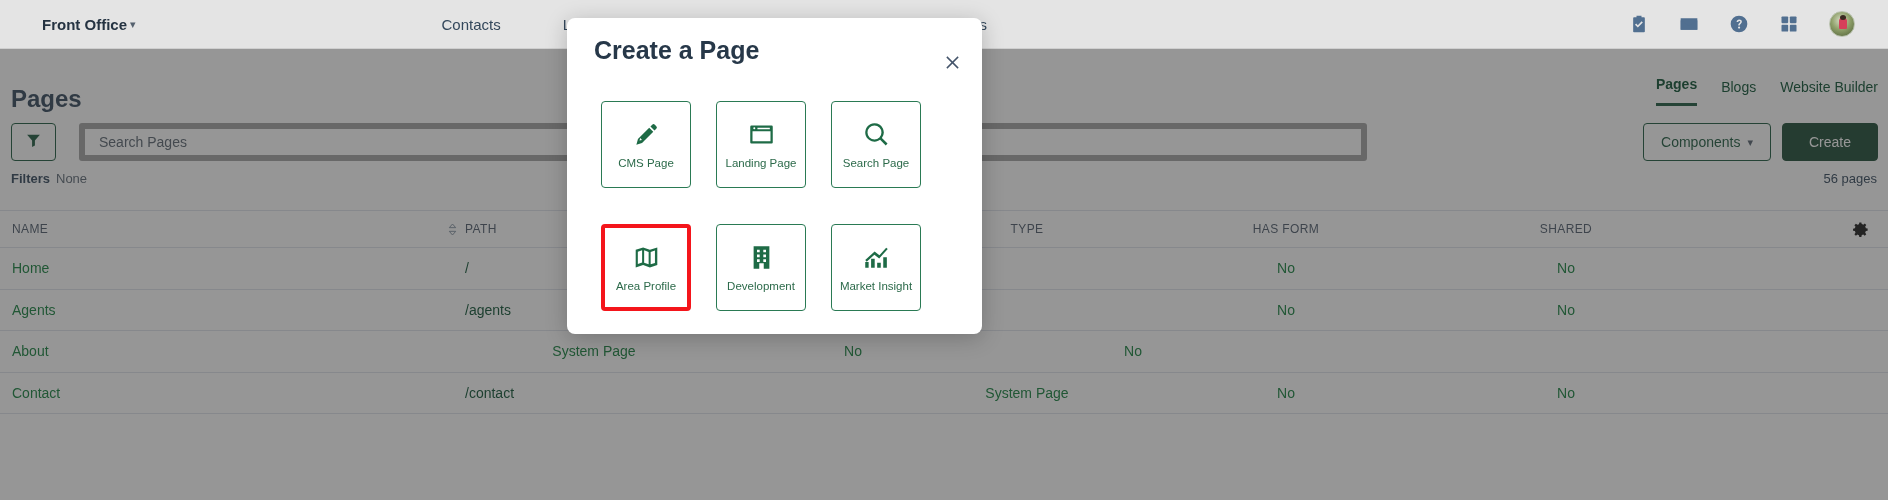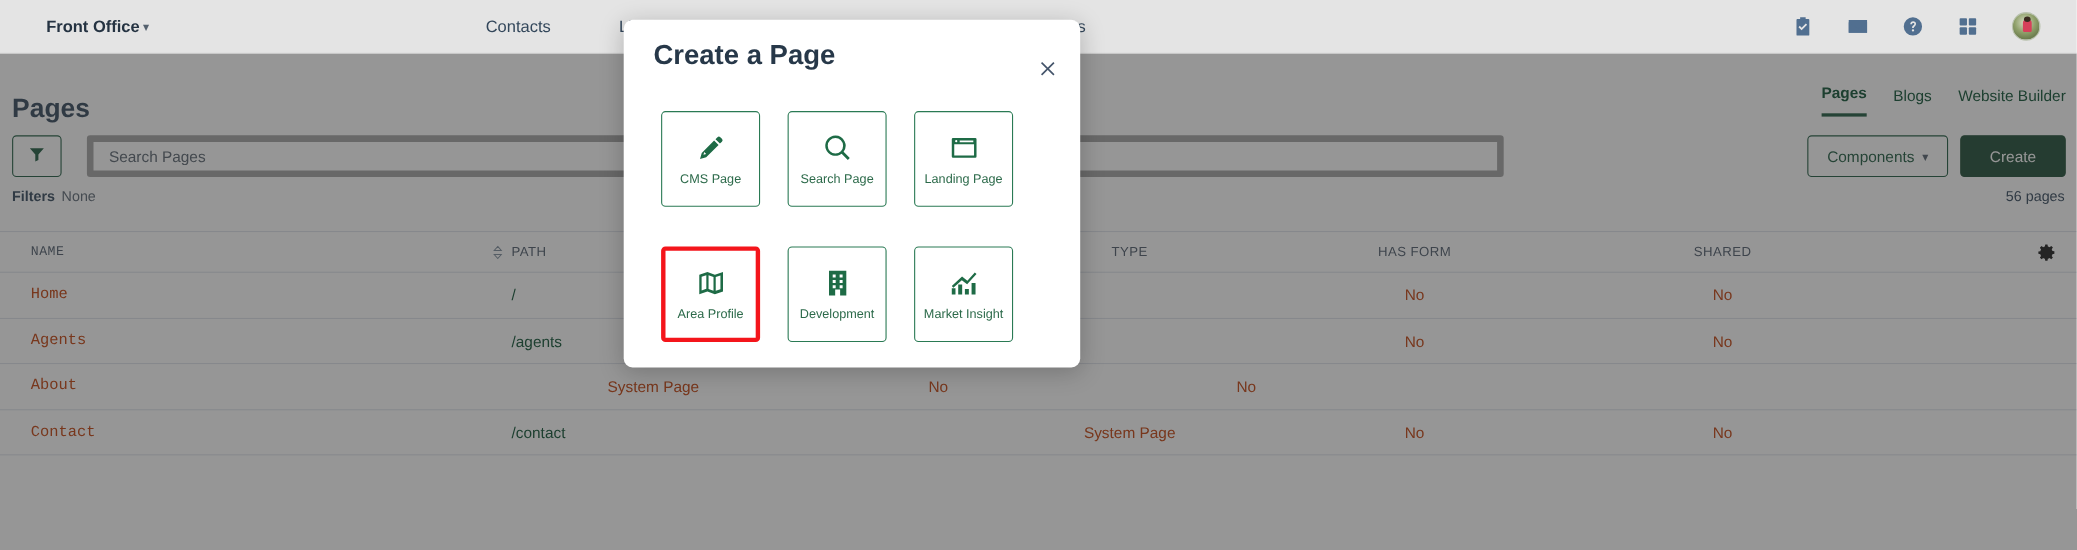--- a/index.html
+++ b/index.html
@@ -84,22 +84,22 @@
   .filters-row { position: relative; height: 32px; }
   .filters-label { position: absolute; left: 11px; top: 2px; font-size: 13px; color: #33475b; font-weight: bold; }
   .filters-value { position: absolute; left: 56px; top: 2px; font-size: 13px; color: #5d6975; }
   .count { position: absolute; right: 11px; top: 2px; font-size: 13px; color: #33475b; }
 
   
   .table { position: absolute; left: 0; right: 0; top: 161px; border-top: 1px solid #dfe3eb; }
   .trow { display: flex; align-items: center; height: 41.5px; border-bottom: 1px solid #dfe3eb; }
   .thead { height: 37px; }
   .th { font-size: 12px; color: #4e5b6b; letter-spacing: .4px; }
-  .td { font-size: 14px; color: #c2410c; }
-  .c-name { width: 440px; padding-left: 28px; font-family: Liberation Mono, monospace; }
+  .td { font-size: 14px; color: #15803d; }
+  .c-name { width: 440px; padding-left: 12px; }
   .c-sort { width: 25px; display: flex; align-items: center; justify-content: center; }
   .c-sort svg { width: 11px; height: 13px; stroke: #7c8c9c; fill: none; }
   .c-path { width: 433px; padding-left: 0; }
   .c-type { width: 258px; text-align: center; }
   .c-hasform { width: 260px; text-align: center; }
   .c-shared { width: 300px; text-align: center; }
   .c-gear { flex: 1; display: flex; justify-content: flex-end; padding-right: 18px; }
   .c-gear svg { width: 19px; height: 19px; fill: #1a1a1a; }
   .link-path { color: #0c5132; }
 
@@ -298,33 +298,33 @@
           <svg viewBox="0 0 24 24">
               <path d="M20.7 4.6l-1.3-1.3a1.6 1.6 0 00-2.3 0l-1.6 1.6 3.6 3.6 1.6-1.6a1.6 1.6 0 000-2.3zM14.4 6l-10 10L3 21l5-1.4 10-10L14.4 6zm-8.6 11.4l.6-2.2 1.6 1.6-2.2.6z"></path>
             </svg>
         </span>
         <span class="card-label">CMS Page</span>
       </div>
 
       <div class="card">
         <span class="card-icon">
           <svg viewBox="0 0 24 24">
+              <path d="M3 4h18a1 1 0 011 1v14a1 1 0 01-1 1H3a1 1 0 01-1-1V5a1 1 0 011-1zm1 5v9h16V9H4zm1.6-3.4a.9.9 0 100 1.8.9.9 0 000-1.8zM8.4 6v1.4h11V6h-11z"></path>
+            </svg>
+        </span>
+        <span class="card-label">Landing Page</span>
+      </div>
+
+      <div class="card">
+        <span class="card-icon">
+          <svg viewBox="0 0 24 24">
               <path d="M10.2 2a8.2 8.2 0 105 14.7l5 5 1.6-1.6-5-5A8.2 8.2 0 0010.2 2zm0 2a6.2 6.2 0 110 12.4 6.2 6.2 0 010-12.4z"></path>
             </svg>
         </span>
         <span class="card-label">Search Page</span>
-      </div>
-
-      <div class="card">
-        <span class="card-icon">
-          <svg viewBox="0 0 24 24">
-              <path d="M3 4h18a1 1 0 011 1v14a1 1 0 01-1 1H3a1 1 0 01-1-1V5a1 1 0 011-1zm1 5v9h16V9H4zm1.6-3.4a.9.9 0 100 1.8.9.9 0 000-1.8zM8.4 6v1.4h11V6h-11z"></path>
-            </svg>
-        </span>
-        <span class="card-label">Landing Page</span>
       </div>
 
       <div class="card selected">
         <span class="card-icon">
           <svg viewBox="0 0 24 24">
               <path d="M9 3L2.4 5.2v15.6L9 18.6l6 2.2 6.6-2.2V3L15 5.2 9 3zm-.9 2.5v11l-3.8 1.3V6.8l3.8-1.3zm1.8 0L13.9 7v11.1l-4-1.4V5.5zm5.8 1.5l3.8-1.3v11.1L15.7 18V7z"></path>
             </svg>
         </span>
         <span class="card-label">Area Profile</span>
       </div>

